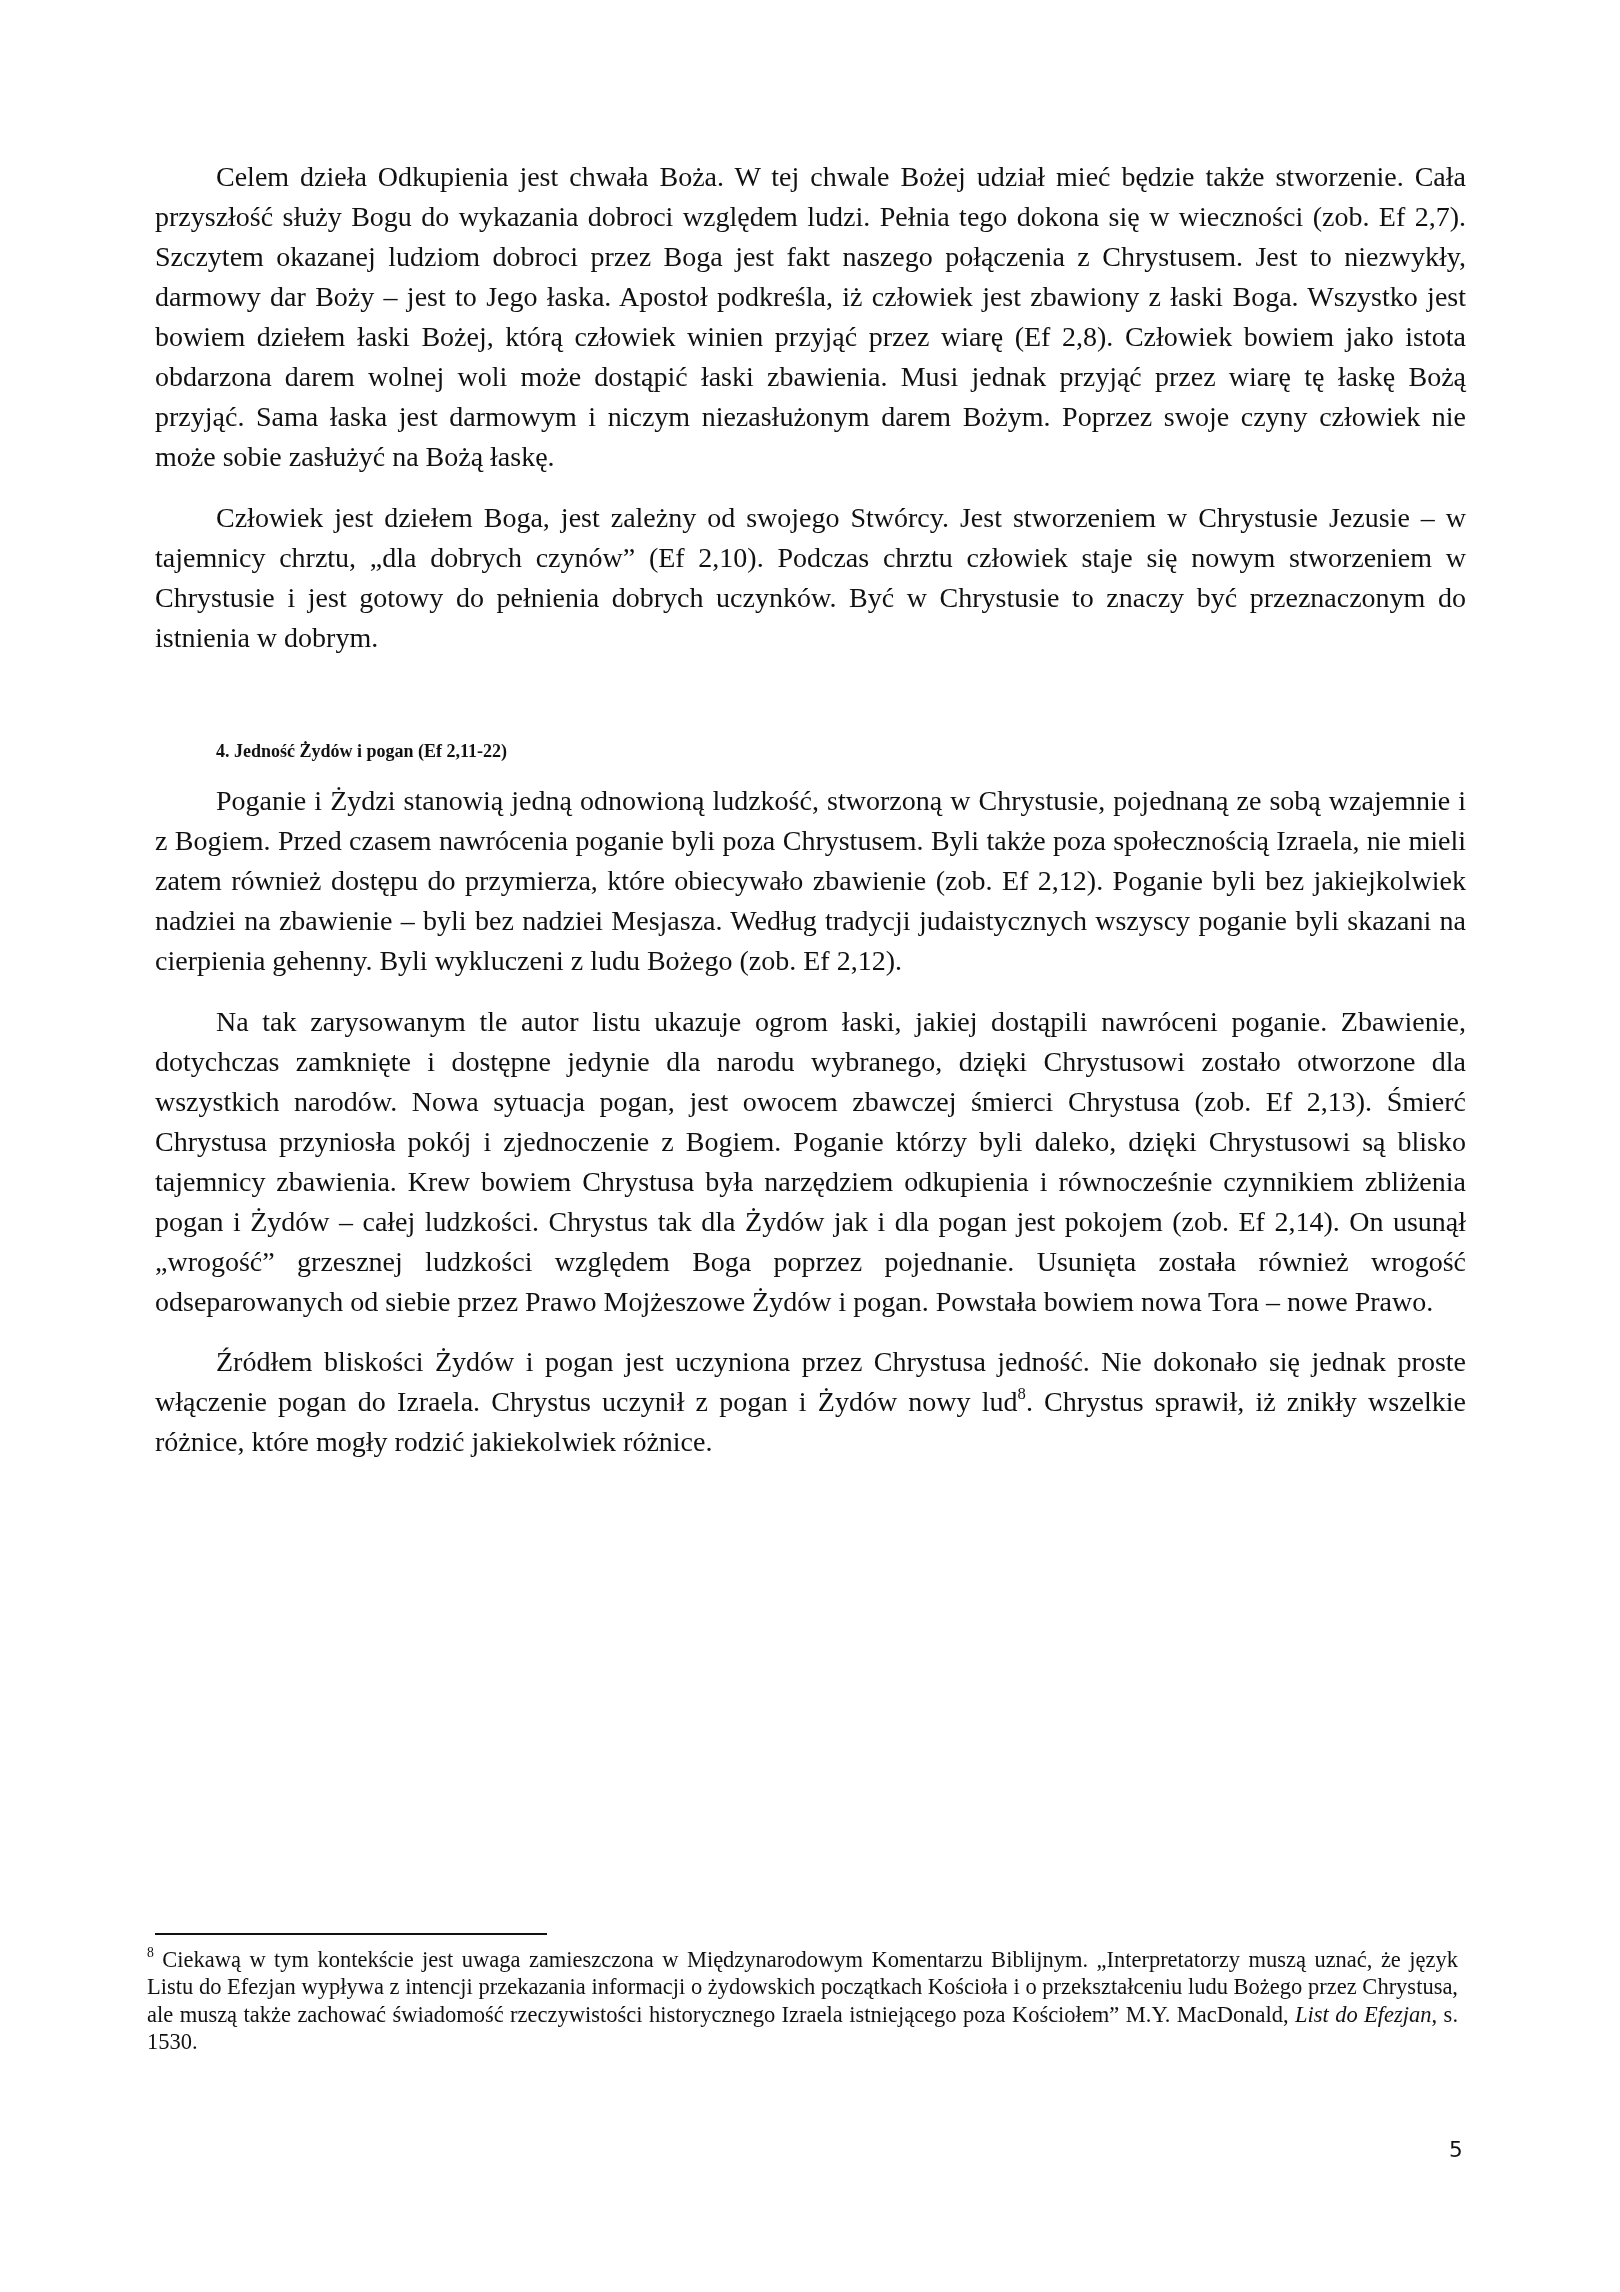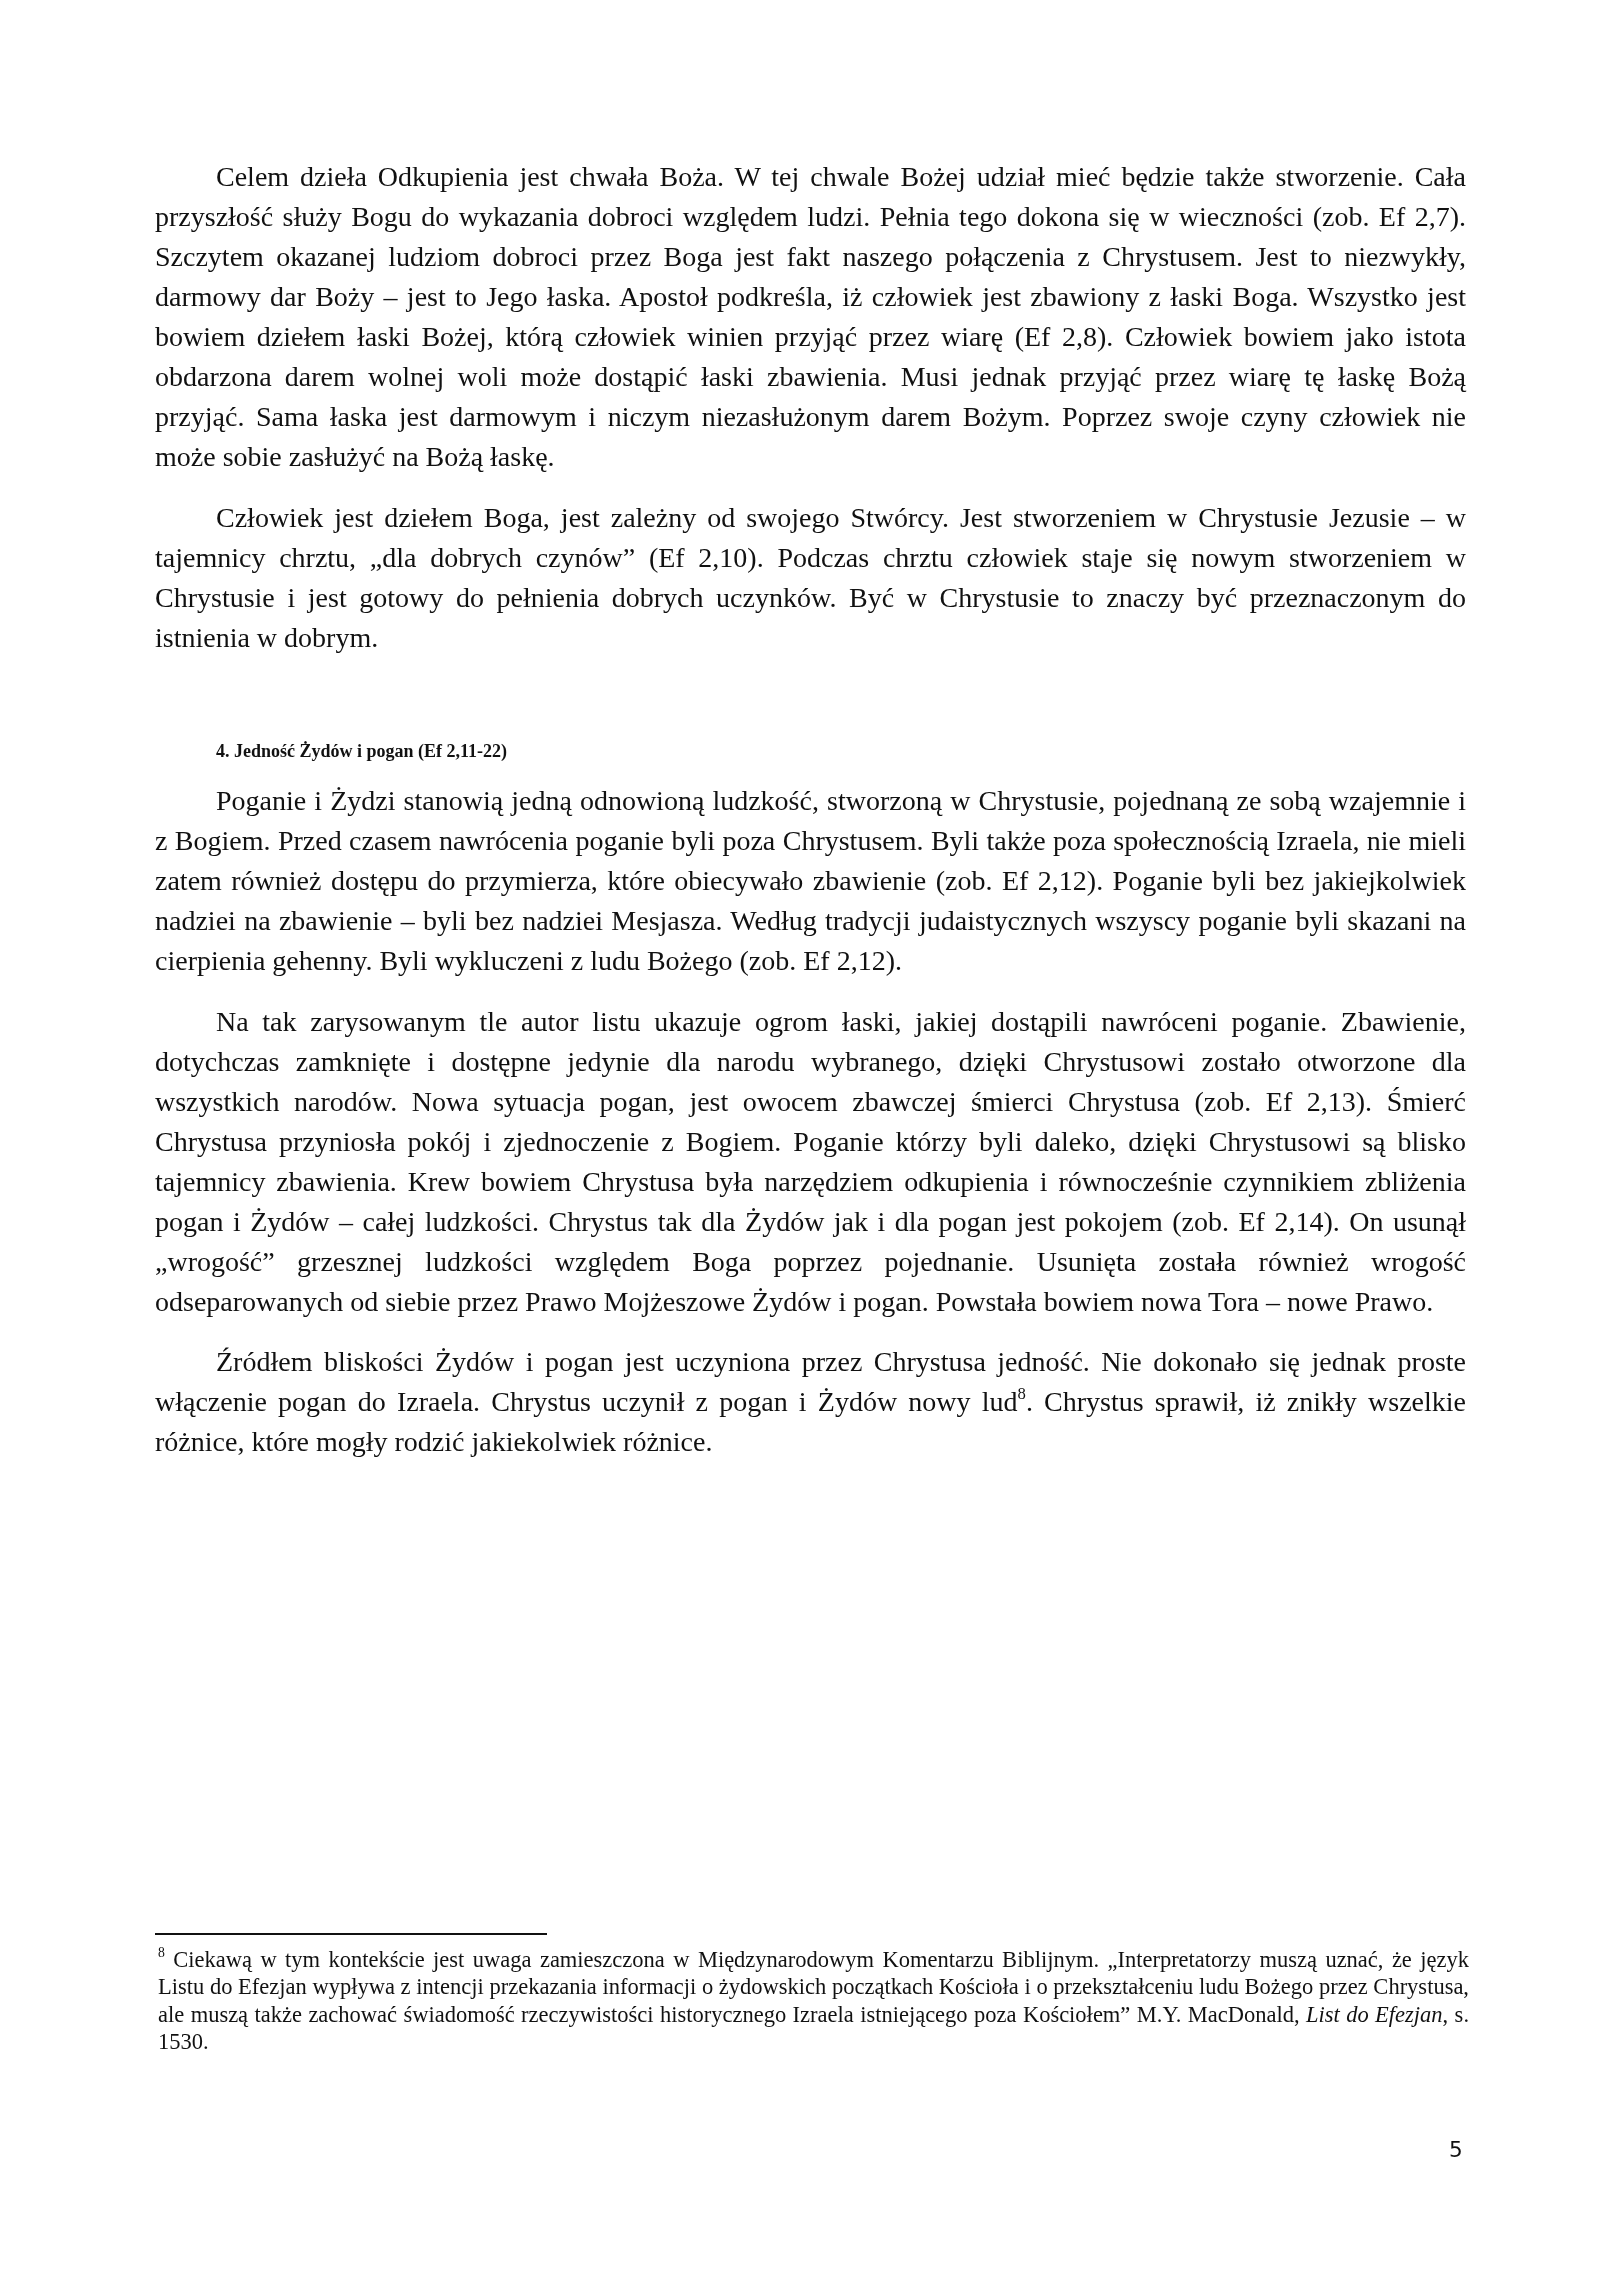--- a/index.html
+++ b/index.html
@@ -47,21 +47,21 @@
   .footnote-rule {
     position: absolute;
     left: 155px;
     top: 1933px;
     width: 392px;
     height: 2px;
     background: #111111;
   }
   .footnotes {
     position: absolute;
-    left: 158px;
+    left: 147px;
     top: 1946px;
     width: 1311px;
   }
   .footnote {
     font-size: 22.5px;
     line-height: 27.4px;
     text-align: justify;
     margin: 0;
   }
   .footnote sup {

